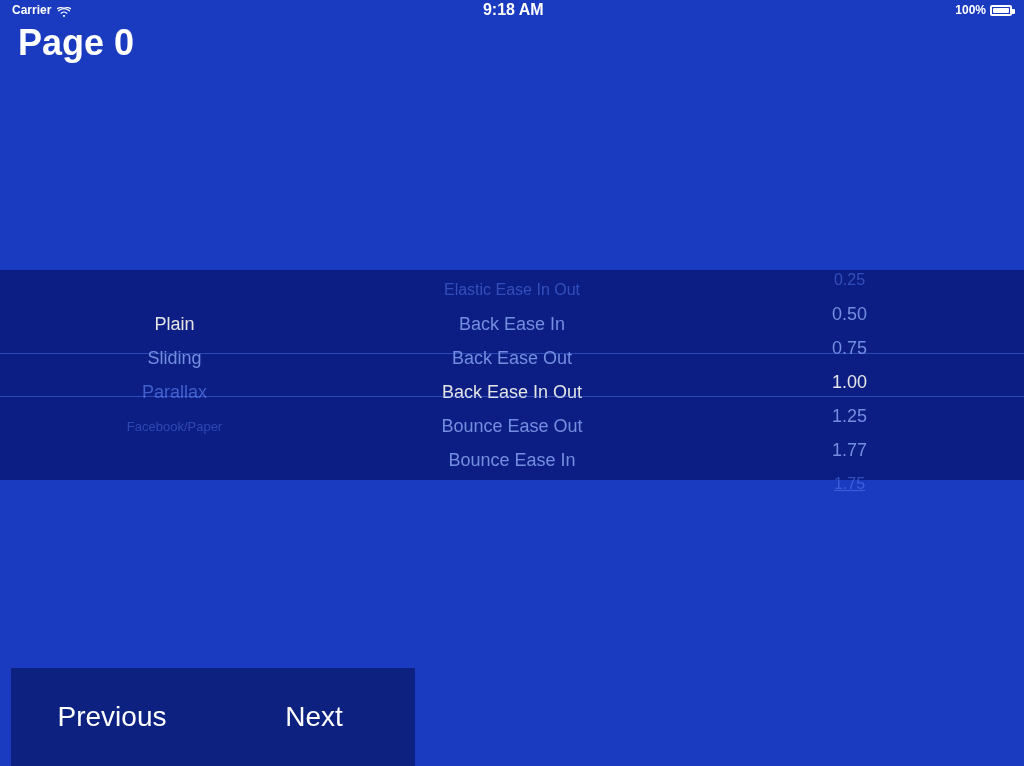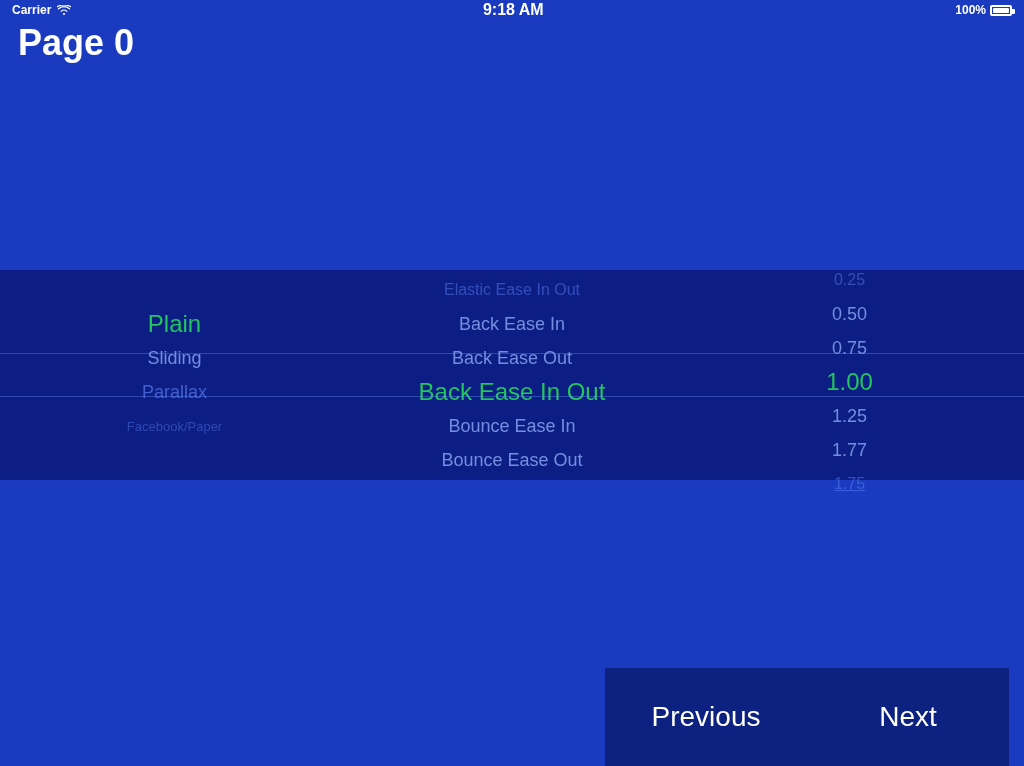--- a/index.html
+++ b/index.html
@@ -27,21 +27,21 @@
       background-color: #1a3bbf;
       display: flex;
       align-items: center;
       justify-content: space-between;
       padding: 0 12px;
       z-index: 100;
     }
 
     .status-left {
       display: flex;
-      align-items: center;
+      align-items: flex-end;
       gap: 6px;
       font-size: 12px;
       color: #fff;
       font-weight: 600;
     }
 
     .status-center {
       font-size: 16px;
       color: #fff;
       font-weight: 600;
@@ -158,22 +158,22 @@
       display: flex;
       align-items: center;
       justify-content: center;
       width: 100%;
       font-size: 18px;
       color: rgba(100, 140, 255, 0.6);
       cursor: pointer;
     }
 
     .picker-item.selected {
-      color: #22c55e;
-      font-size: 24px;
+      color: #e5e5e5;
+      font-size: 18px;
       font-weight: 500;
     }
 
     .picker-item.semi-visible {
       color: rgba(150, 180, 255, 0.75);
       font-size: 18px;
     }
 
     
     .picker-highlight {
@@ -189,21 +189,22 @@
     }
 
     
     .nav-buttons {
       position: absolute;
       bottom: 0;
       left: 0;
       right: 15px;
       height: 98px;
       display: flex;
-      justify-content: flex-end;
+      justify-content: flex-start;
+      padding-left: 11px;
     }
 
     .nav-btn {
       width: 202px;
       height: 98px;
       background-color: #0d2280;
       display: flex;
       align-items: center;
       justify-content: center;
       cursor: pointer;
@@ -249,22 +250,22 @@
       <div class="picker-item semi-visible">Sliding</div>
       <div class="picker-item">Parallax</div>
       <div class="picker-item" style="font-size:13px; color: rgba(100,140,255,0.4);">Facebook/Paper</div>
     </div>
 
     <div class="picker-col-center">
       <div class="picker-item" style="color:rgba(100,140,255,0.45); font-size:16px;">Elastic Ease In Out</div>
       <div class="picker-item semi-visible">Back Ease In</div>
       <div class="picker-item semi-visible">Back Ease Out</div>
       <div class="picker-item selected">Back Ease In Out</div>
+      <div class="picker-item semi-visible">Bounce Ease Out</div>
       <div class="picker-item semi-visible">Bounce Ease In</div>
-      <div class="picker-item semi-visible">Bounce Ease Out</div>
     </div>
 
     <div class="picker-col-right">
       <div class="picker-item" style="color:rgba(100,140,255,0.45); font-size:16px;">0.25</div>
       <div class="picker-item semi-visible">0.50</div>
       <div class="picker-item semi-visible">0.75</div>
       <div class="picker-item selected">1.00</div>
       <div class="picker-item semi-visible">1.25</div>
       <div class="picker-item semi-visible">1.77</div>
       <div class="picker-item" style="color:rgba(100,140,255,0.45); font-size:16px;text-decoration:underline;">1.75</div>

